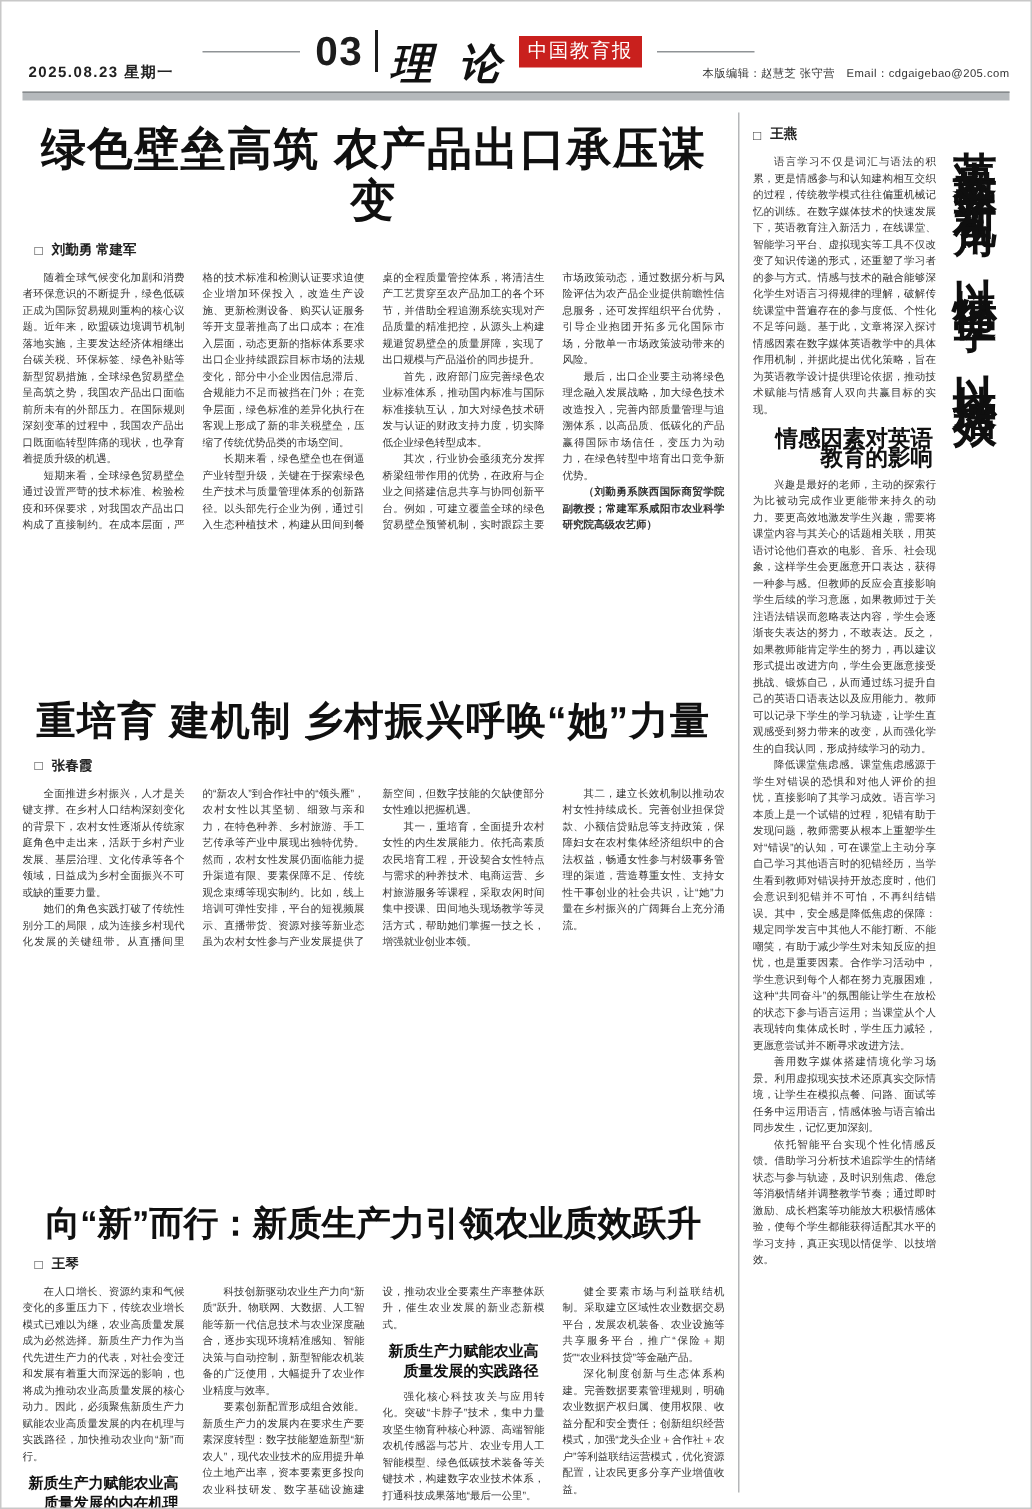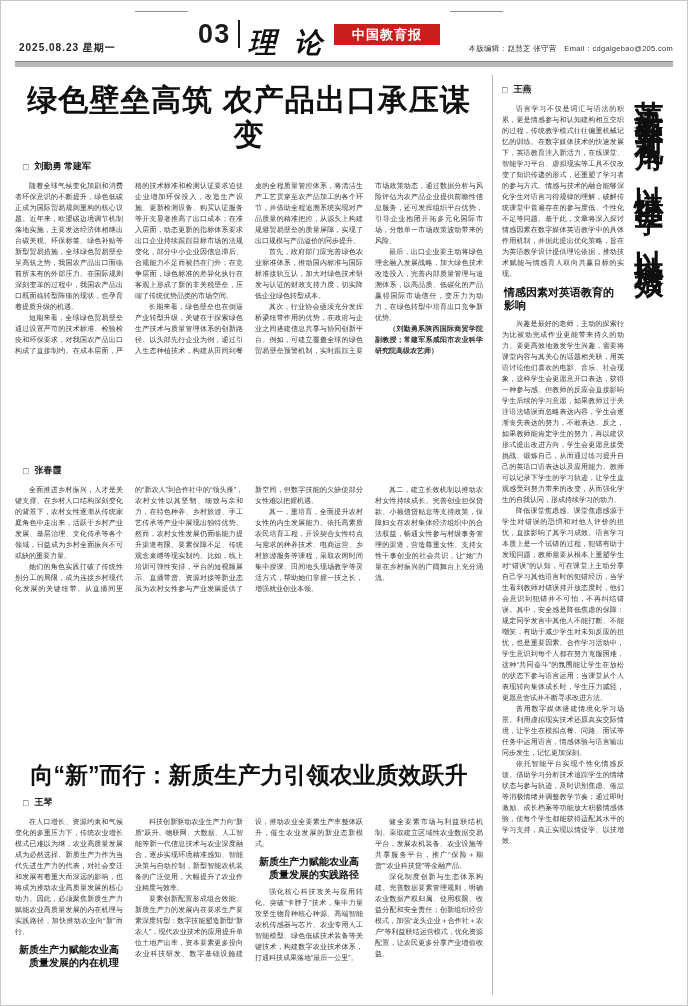--- a/index.html
+++ b/index.html
@@ -9,32 +9,32 @@
     margin:0 auto;
     background:#ffffff;
     box-sizing:border-box;
     border:1px solid #c8c8c8;
     font-family:"Liberation Sans","DejaVu Sans",sans-serif;
     color:#2d2d2d;
     overflow:hidden;
   }
   
   .masthead{position:relative;height:46px;margin:10px 14px 0 14px;}
-  .mast-row{display:flex;height:46px;}
+  .mast-row{display:flex;align-items:center;height:46px;}
   .date-label{position:absolute;left:4px;bottom:2px;font-size:10px;font-weight:bold;color:#222;letter-spacing:1px;}
   .editors-line{position:absolute;right:0;bottom:3px;font-size:7.5px;color:#333;letter-spacing:.3px;}
   .mast-line{flex:1;height:1px;background:#8f9396;margin:0 10px;}
   .mast-line.ll{margin-left:120px;}
   .mast-line.rr{margin-right:170px;}
   .mast-center{display:flex;align-items:center;gap:8px;}
   .pageno{font-size:27px;font-weight:900;color:#1c1c1c;letter-spacing:1px;}
   .vbar{width:2px;height:28px;background:#1c1c1c;display:inline-block;}
   .section-title{font-size:28px;font-weight:900;font-style:italic;font-family:"DejaVu Serif","Liberation Serif",serif;color:#111;letter-spacing:4px;margin-top:18px;}
   .paper-logo{background:#c9201d;color:#fff;font-family:"DejaVu Serif","Liberation Serif",serif;
-    font-weight:700;font-size:13px;padding:4px 18px;letter-spacing:1px;line-height:1;}
+    font-weight:400;font-size:13px;padding:4px 6px;letter-spacing:1px;line-height:1;}
   .thick-rule{margin:4px 14px 0 14px;border-top:1px solid #85898c;height:5px;background:#b5b9bc;}
   
   .content{display:flex;margin:8px 14px 0 14px;height:920px;}
   .left-zone{width:468px;flex:0 0 468px;}
   .v-rule{width:1px;background:#b5b7b9;margin:0 9px;flex:0 0 1px;}
   .right-zone{flex:1;display:flex;min-width:0;}
   
   .headline{font-weight:900;color:#101010;text-align:center;line-height:1.15;margin:0;}
   .h-a1{font-size:30px;letter-spacing:1px;margin-top:8px;}
   .h-a2{font-size:26px;letter-spacing:1px;margin-top:10px;}
@@ -47,21 +47,21 @@
   .cols p.attr{text-indent:2em;font-weight:bold;}
   .cols h4.sub{font-size:10px;line-height:13px;text-align:right;color:#111;margin:6px 4px 5px 4px;
     font-weight:900;break-inside:avoid;}
   .body-a1{height:276px;}
   .body-a2{height:268px;}
   .body-a3{height:182px;}
   
   .eng-bodywrap{flex:0 0 122px;width:122px;display:flex;flex-direction:column;}
   .eng-body{height:876px;overflow:hidden;font-size:7px;line-height:11px;text-align:justify;color:#353535;}
   .eng-body p{margin:0;text-indent:2em;}
-  .eng-body h4.sub{font-size:11px;line-height:13px;text-align:left;color:#111;margin:7px 2px 6px 2px;font-weight:900;}
+  .eng-body h4.sub{font-size:15px;line-height:13px;text-align:right;color:#111;margin:7px 2px 6px 2px;font-weight:900;}
   .eng-titlewrap{flex:1;display:flex;justify-content:center;}
   .eng-title{writing-mode:vertical-rl;text-orientation:upright;font-size:29px;font-weight:900;color:#0f0f0f;
     letter-spacing:7px;line-height:1.1;height:900px;margin-top:2px;}
 </style>
 </head>
 <body>
 
 <div class="page">
 
   <div class="masthead">
@@ -95,20 +95,21 @@
             <p>短期来看，全球绿色贸易壁垒通过设置严苛的技术标准、检验检疫和环保要求，对我国农产品出口构成了直接制约。在成本层面，严格的技术标准和检测认证要求迫使企业增加环保投入，改造生产设施、更新检测设备、购买认证服务等开支显著推高了出口成本；在准入层面，动态更新的指标体系要求出口企业持续跟踪目标市场的法规变化，部分中小企业因信息滞后、合规能力不足而被挡在门外；在竞争层面，绿色标准的差异化执行在客观上形成了新的非关税壁垒，压缩了传统优势品类的市场空间。</p>
             <p>长期来看，绿色壁垒也在倒逼产业转型升级，关键在于探索绿色生产技术与质量管理体系的创新路径。以头部先行企业为例，通过引入生态种植技术，构建从田间到餐桌的全程质量管控体系，将清洁生产工艺贯穿至农产品加工的各个环节，并借助全程追溯系统实现对产品质量的精准把控，从源头上构建规避贸易壁垒的质量屏障，实现了出口规模与产品溢价的同步提升。</p>
             <p>首先，政府部门应完善绿色农业标准体系，推动国内标准与国际标准接轨互认，加大对绿色技术研发与认证的财政支持力度，切实降低企业绿色转型成本。</p>
             <p>其次，行业协会亟须充分发挥桥梁纽带作用的优势，在政府与企业之间搭建信息共享与协同创新平台。例如，可建立覆盖全球的绿色贸易壁垒预警机制，实时跟踪主要市场政策动态，通过数据分析与风险评估为农产品企业提供前瞻性信息服务，还可发挥组织平台优势，引导企业抱团开拓多元化国际市场，分散单一市场政策波动带来的风险。</p>
             <p>最后，出口企业要主动将绿色理念融入发展战略，加大绿色技术改造投入，完善内部质量管理与追溯体系，以高品质、低碳化的产品赢得国际市场信任，变压力为动力，在绿色转型中培育出口竞争新优势。</p>
             <p class="attr">（刘勤勇系陕西国际商贸学院副教授；常建军系咸阳市农业科学研究院高级农艺师）</p>
           </div>
       </article>
 
       <article>
+        <h1 class="headline h-a2">重培育 建机制 乡村振兴呼唤“她”力量</h1>
         <div class="byline">
           <span class="marker">□</span>
           <span>张春霞</span>
         </div>
         <div class="cols cols-4 body-a2">
             <p>全面推进乡村振兴，人才是关键支撑。在乡村人口结构深刻变化的背景下，农村女性逐渐从传统家庭角色中走出来，活跃于乡村产业发展、基层治理、文化传承等各个领域，日益成为乡村全面振兴不可或缺的重要力量。</p>
             <p>她们的角色实践打破了传统性别分工的局限，成为连接乡村现代化发展的关键纽带。从直播间里的“新农人”到合作社中的“领头雁”，农村女性以其坚韧、细致与亲和力，在特色种养、乡村旅游、手工艺传承等产业中展现出独特优势。然而，农村女性发展仍面临能力提升渠道有限、要素保障不足、传统观念束缚等现实制约。比如，线上培训可弹性安排，平台的短视频展示、直播带货、资源对接等新业态虽为农村女性参与产业发展提供了新空间，但数字技能的欠缺使部分女性难以把握机遇。</p>
             <p>其一，重培育，全面提升农村女性的内生发展能力。依托高素质农民培育工程，开设契合女性特点与需求的种养技术、电商运营、乡村旅游服务等课程，采取农闲时间集中授课、田间地头现场教学等灵活方式，帮助她们掌握一技之长，增强就业创业本领。</p>
             <p>其二，建立长效机制以推动农村女性持续成长。完善创业担保贷款、小额信贷贴息等支持政策，保障妇女在农村集体经济组织中的合法权益，畅通女性参与村级事务管理的渠道，营造尊重女性、支持女性干事创业的社会共识，让“她”力量在乡村振兴的广阔舞台上充分涌流。</p>
           </div>

